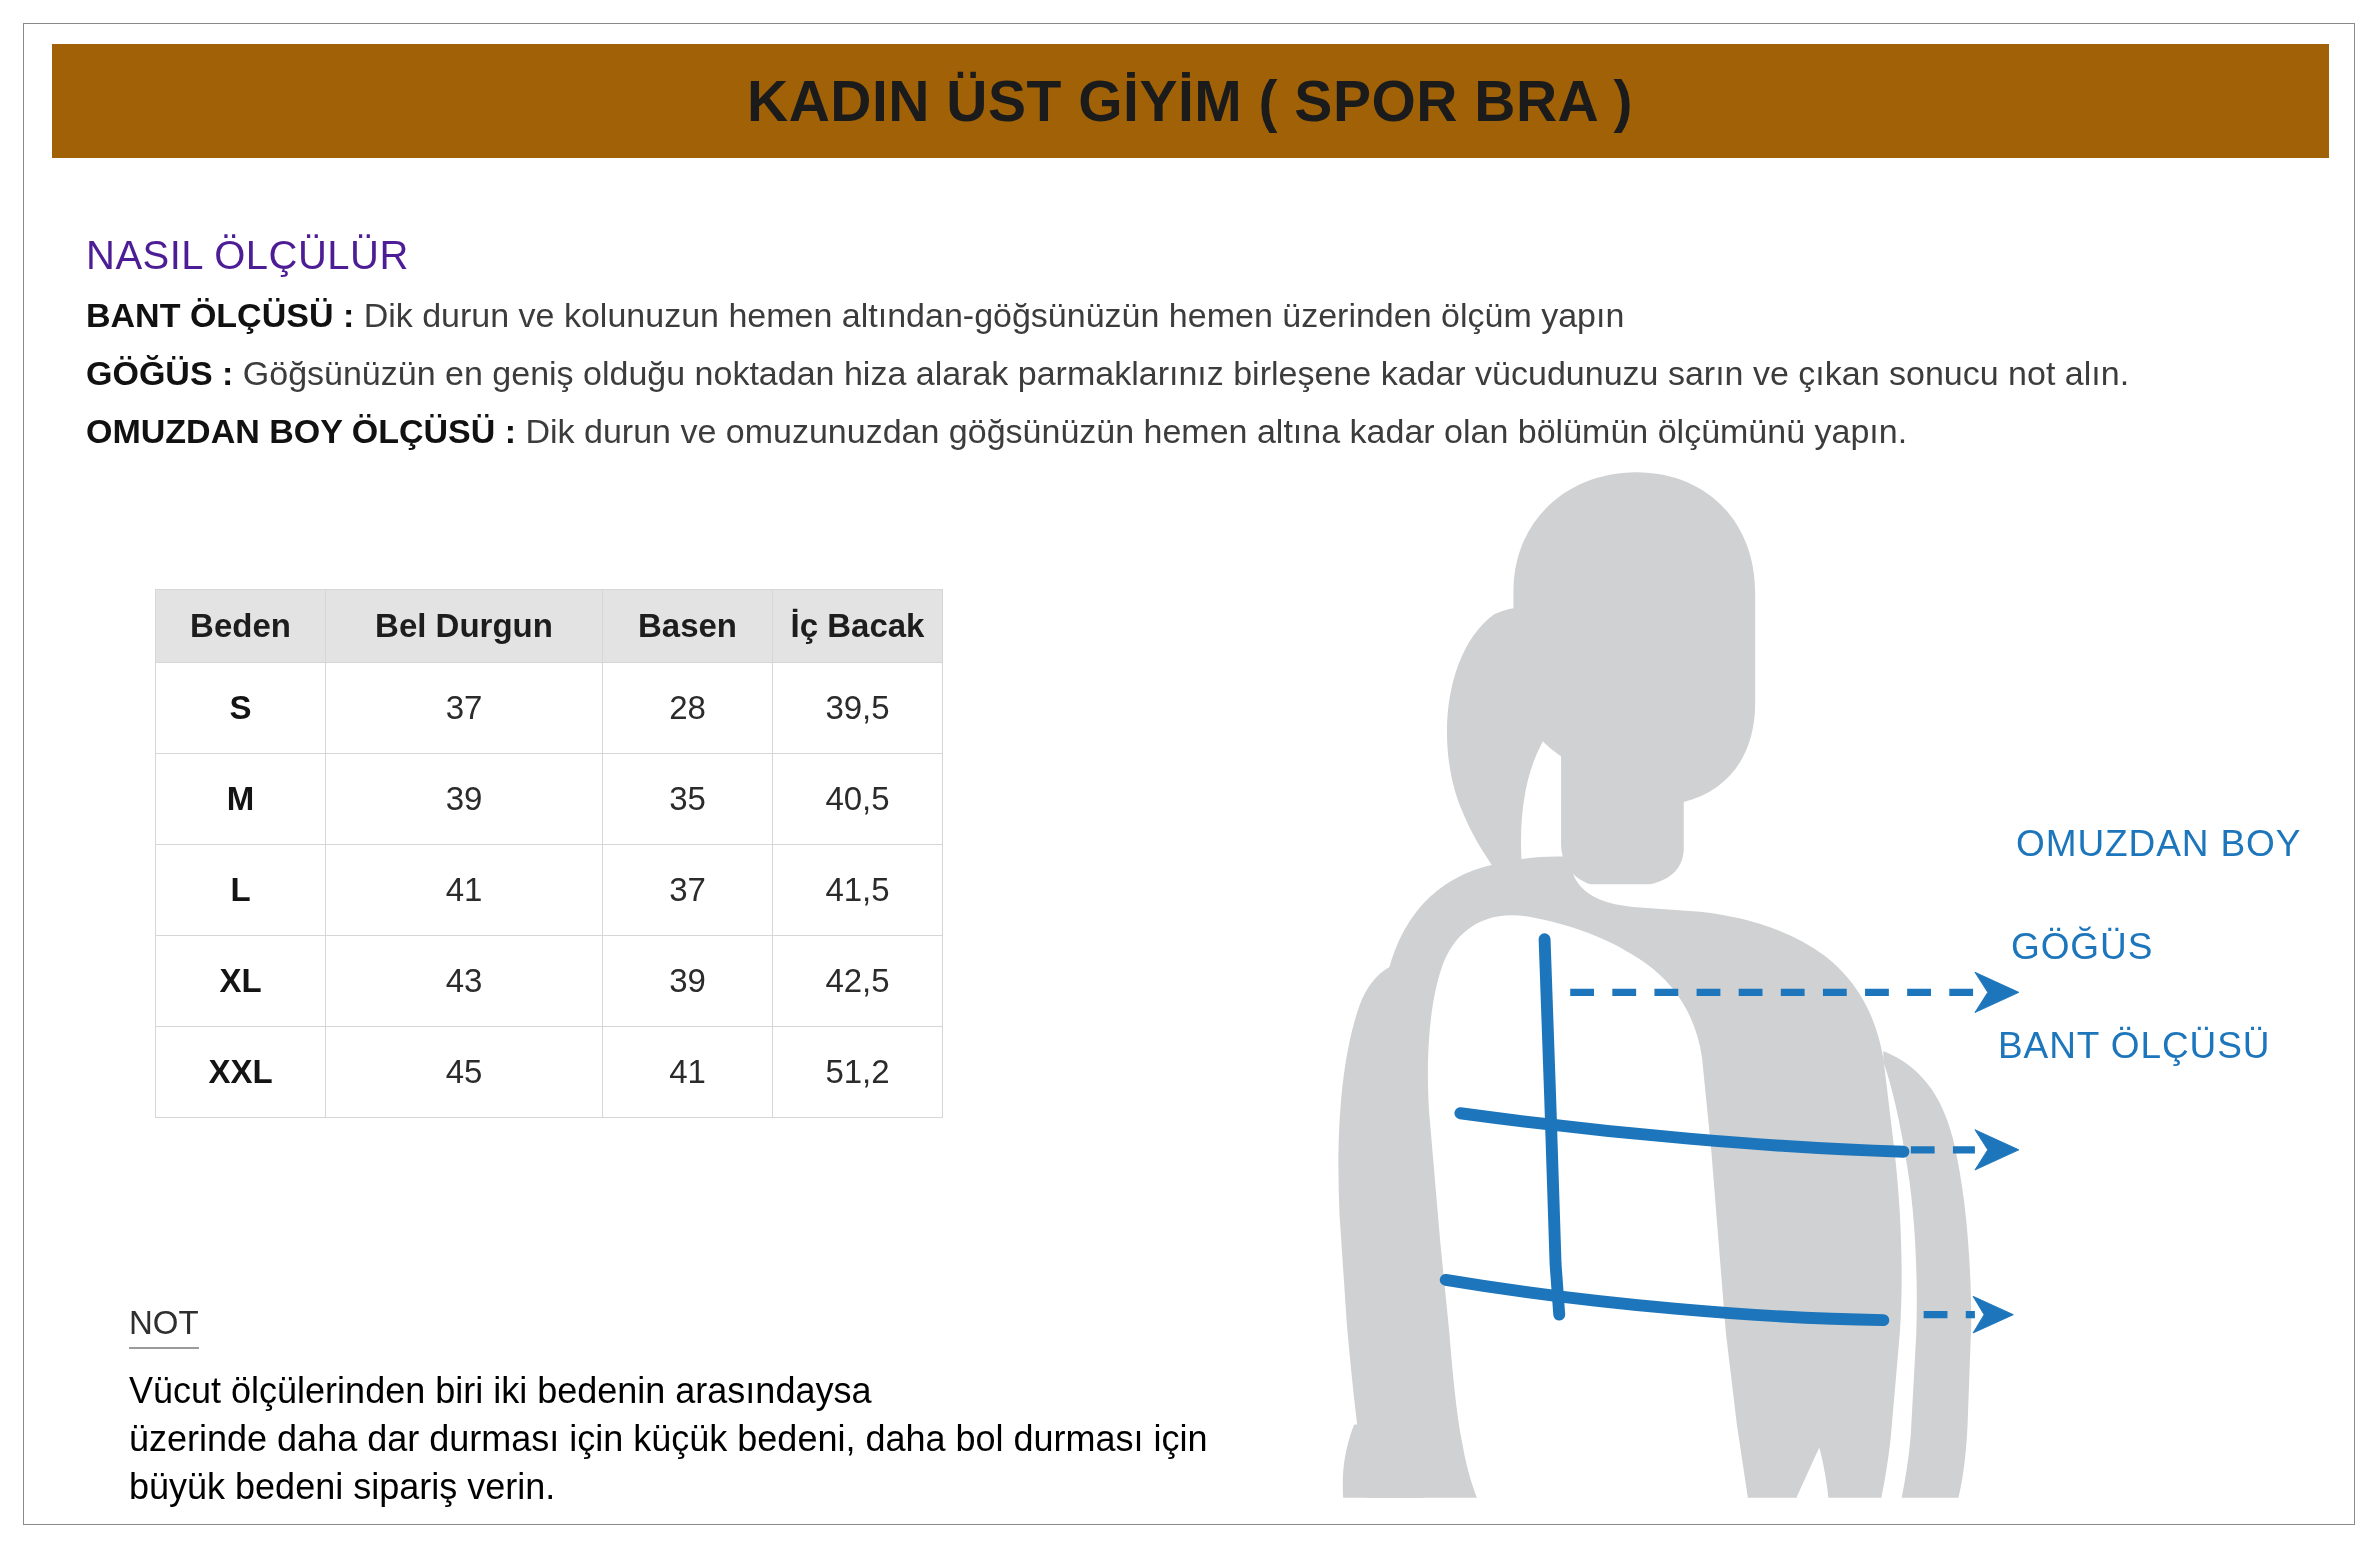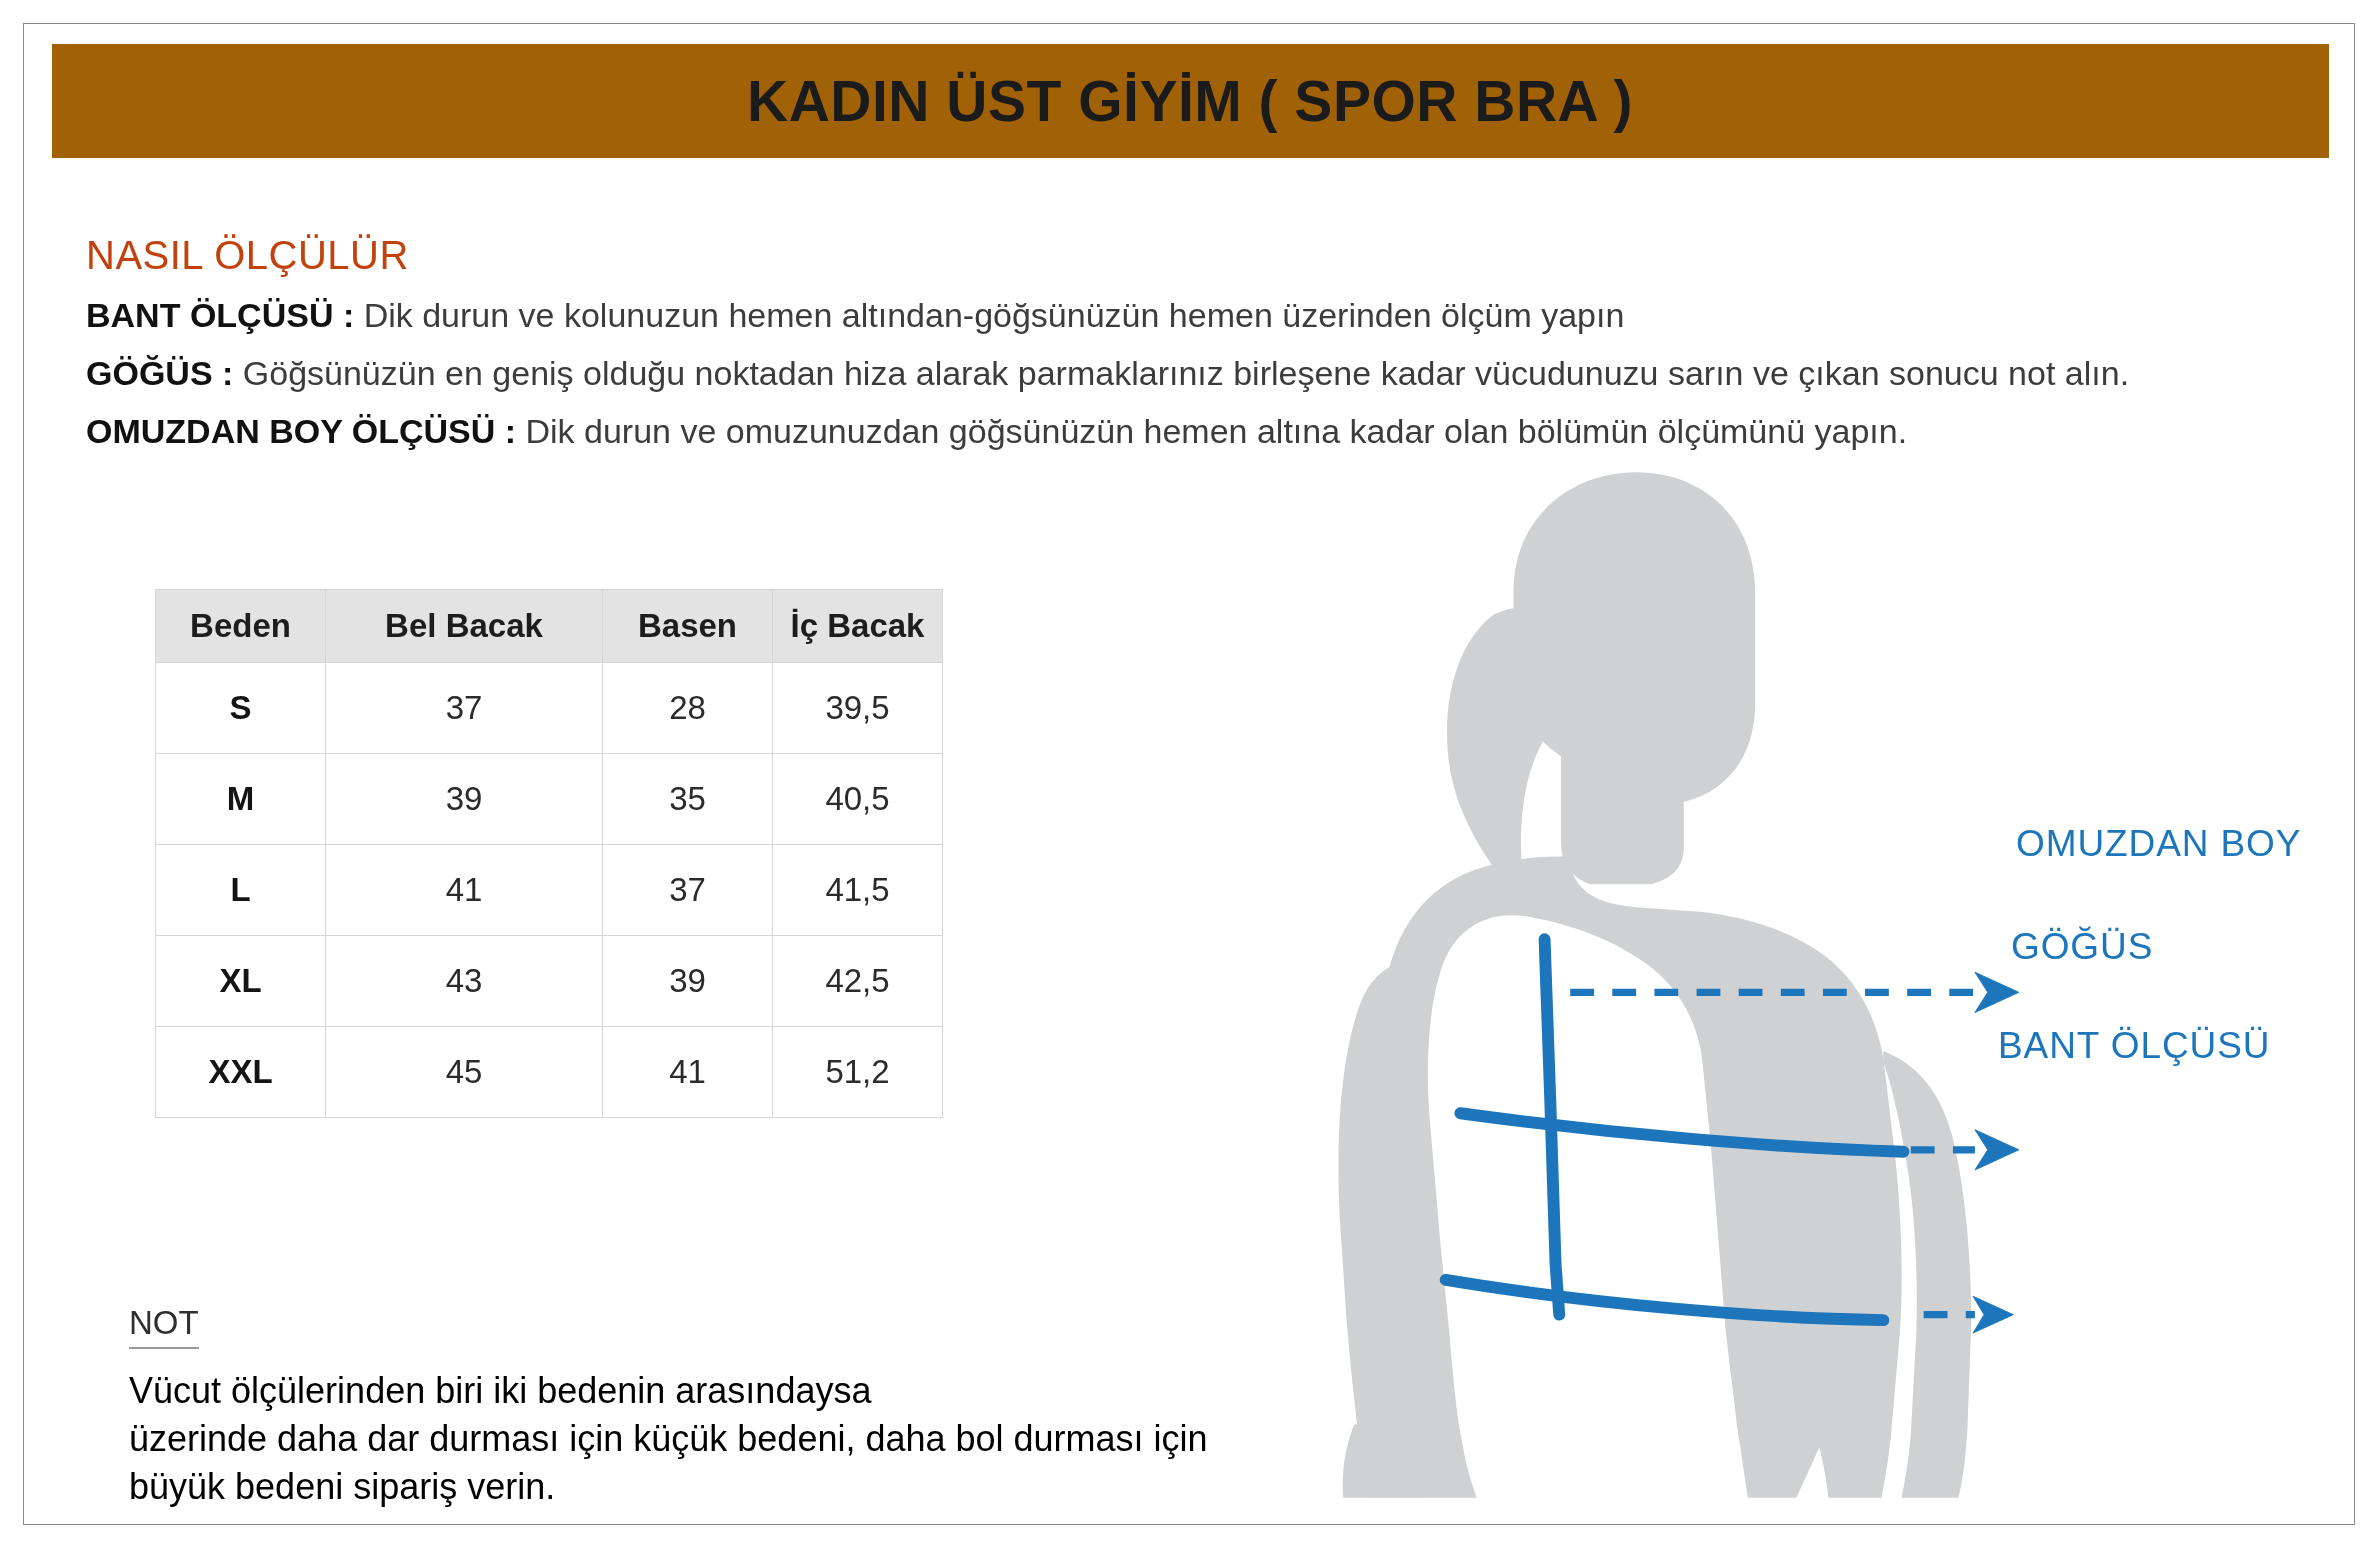--- a/index.html
+++ b/index.html
@@ -48,21 +48,21 @@
 
   
   .intro {
     position: absolute;
     left: 62px;
     top: 209px;
     width: 2152px;
   }
   .intro-heading {
     font-size: 40px;
-    color: #c2410c;
+    color: #4c1d95;
     letter-spacing: 0.5px;
     margin-bottom: 20px;
   }
   .intro-line {
     font-size: 34px;
     color: #3c3c3c;
     line-height: 1.0;
     margin-bottom: 24px;
     white-space: nowrap;
   }
@@ -181,21 +181,21 @@
 
     <div class="intro-line">
       <b>OMUZDAN BOY ÖLÇÜSÜ :</b><span> Dik durun ve omuzunuzdan göğsünüzün hemen altına kadar olan bölümün ölçümünü yapın.</span>
     </div>
   </div>
 
   <table class="size-table">
     <thead>
       <tr>
         <th class="col-0">Beden</th>
-        <th class="col-1">Bel Bacak</th>
+        <th class="col-1">Bel Durgun</th>
         <th class="col-2">Basen</th>
         <th class="col-3">İç Bacak</th>
       </tr>
     </thead>
     <tbody id="size-table-body">
         <tr>
           <td class="col-0 size-cell">S</td>
           <td class="col-1">37</td>
           <td class="col-2">28</td>
           <td class="col-3">39,5</td>

